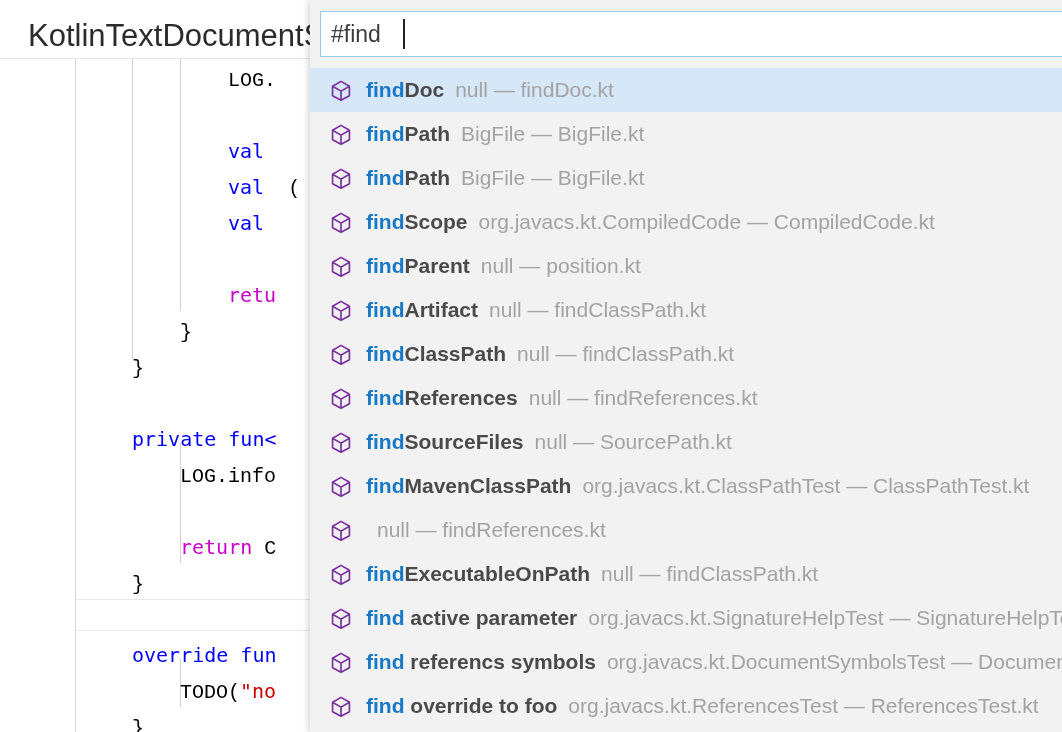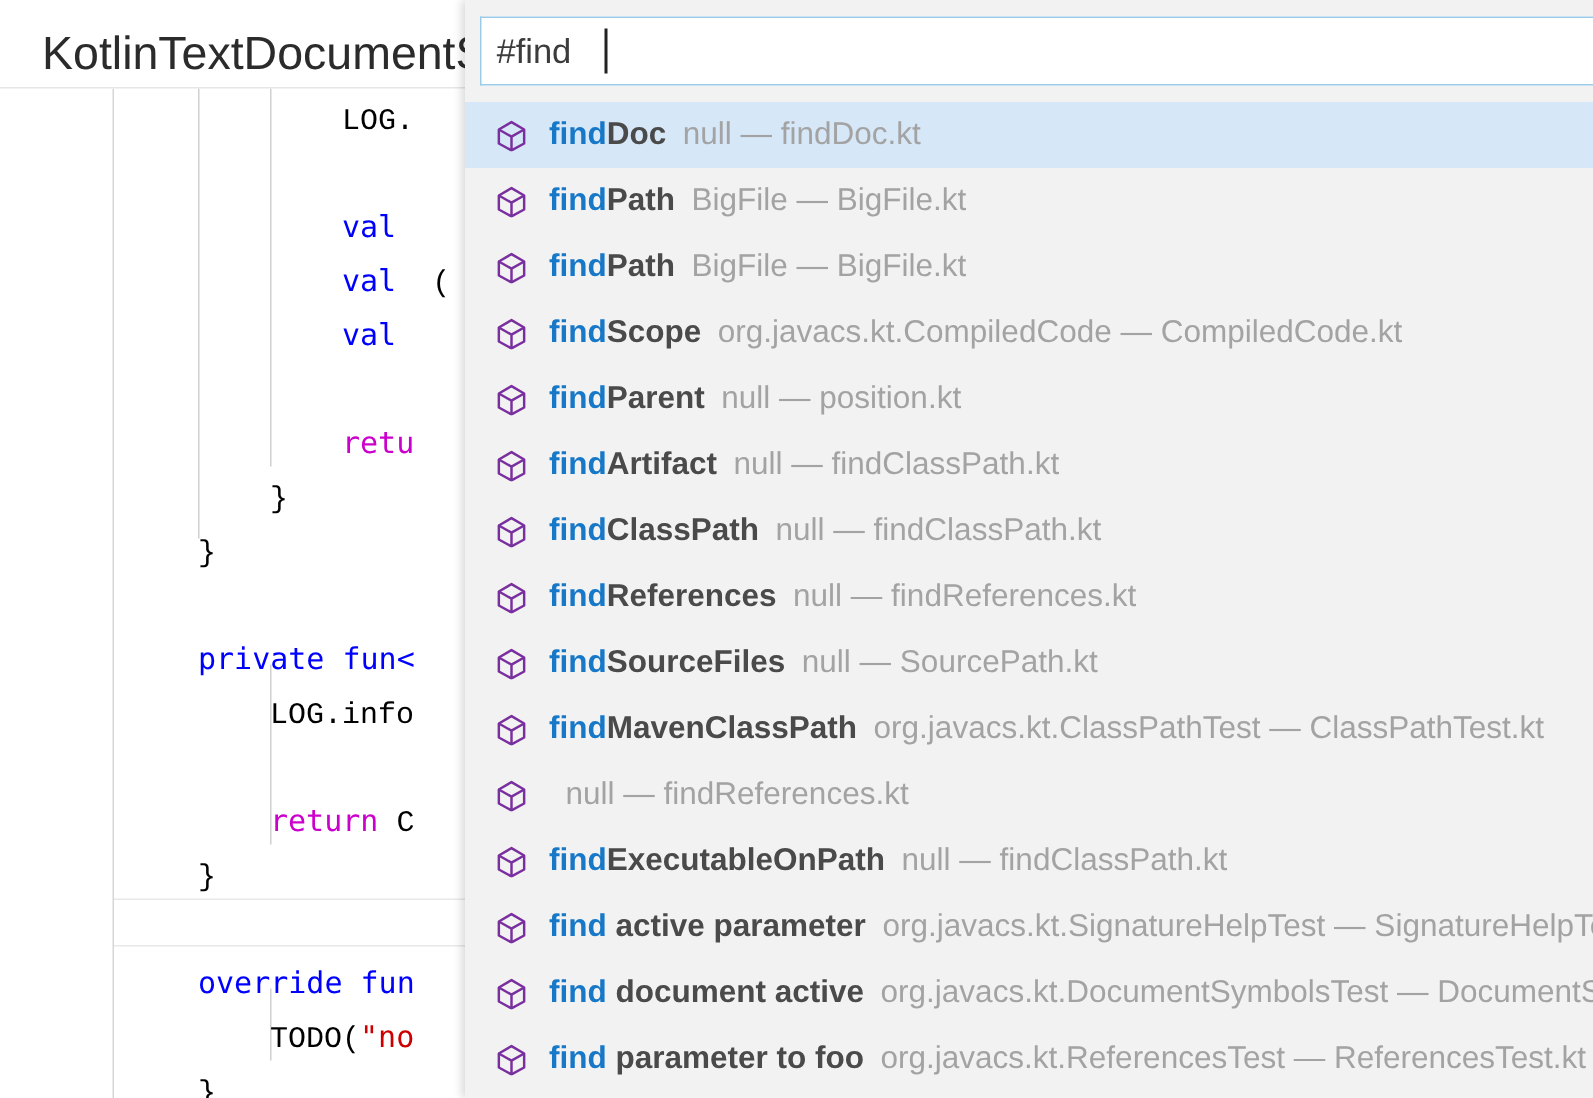--- a/index.html
+++ b/index.html
@@ -328,26 +328,26 @@
           <path d="M2.8 8 L12 13.2 L21.2 8 M12 13.2 L12 23.2" fill="none" stroke="#7a2f9e" stroke-width="1.8" stroke-linejoin="round"></path>
         </svg>
         <span class="row-label"><span class="match">find</span><span class="rest"> active parameter</span></span>
         <span class="row-detail">org.javacs.kt.SignatureHelpTest — SignatureHelpTest.kt</span>
       </div>
       <div class="result-row">
         <svg class="cube-icon" viewBox="0 0 24 24">
           <path d="M12 2.6 L21.2 8 L21.2 18.2 L12 23.2 L2.8 18.2 L2.8 8 Z" fill="none" stroke="#7a2f9e" stroke-width="1.8" stroke-linejoin="round"></path>
           <path d="M2.8 8 L12 13.2 L21.2 8 M12 13.2 L12 23.2" fill="none" stroke="#7a2f9e" stroke-width="1.8" stroke-linejoin="round"></path>
         </svg>
-        <span class="row-label"><span class="match">find</span><span class="rest"> document active</span></span>
+        <span class="row-label"><span class="match">find</span><span class="rest"> referencs symbols</span></span>
         <span class="row-detail">org.javacs.kt.DocumentSymbolsTest — DocumentSymbolsTest.kt</span>
       </div>
       <div class="result-row">
         <svg class="cube-icon" viewBox="0 0 24 24">
           <path d="M12 2.6 L21.2 8 L21.2 18.2 L12 23.2 L2.8 18.2 L2.8 8 Z" fill="none" stroke="#7a2f9e" stroke-width="1.8" stroke-linejoin="round"></path>
           <path d="M2.8 8 L12 13.2 L21.2 8 M12 13.2 L12 23.2" fill="none" stroke="#7a2f9e" stroke-width="1.8" stroke-linejoin="round"></path>
         </svg>
-        <span class="row-label"><span class="match">find</span><span class="rest"> parameter to foo</span></span>
+        <span class="row-label"><span class="match">find</span><span class="rest"> override to foo</span></span>
         <span class="row-detail">org.javacs.kt.ReferencesTest — ReferencesTest.kt</span>
       </div>
     </div>
 
 </div>
 
 </body></html>

